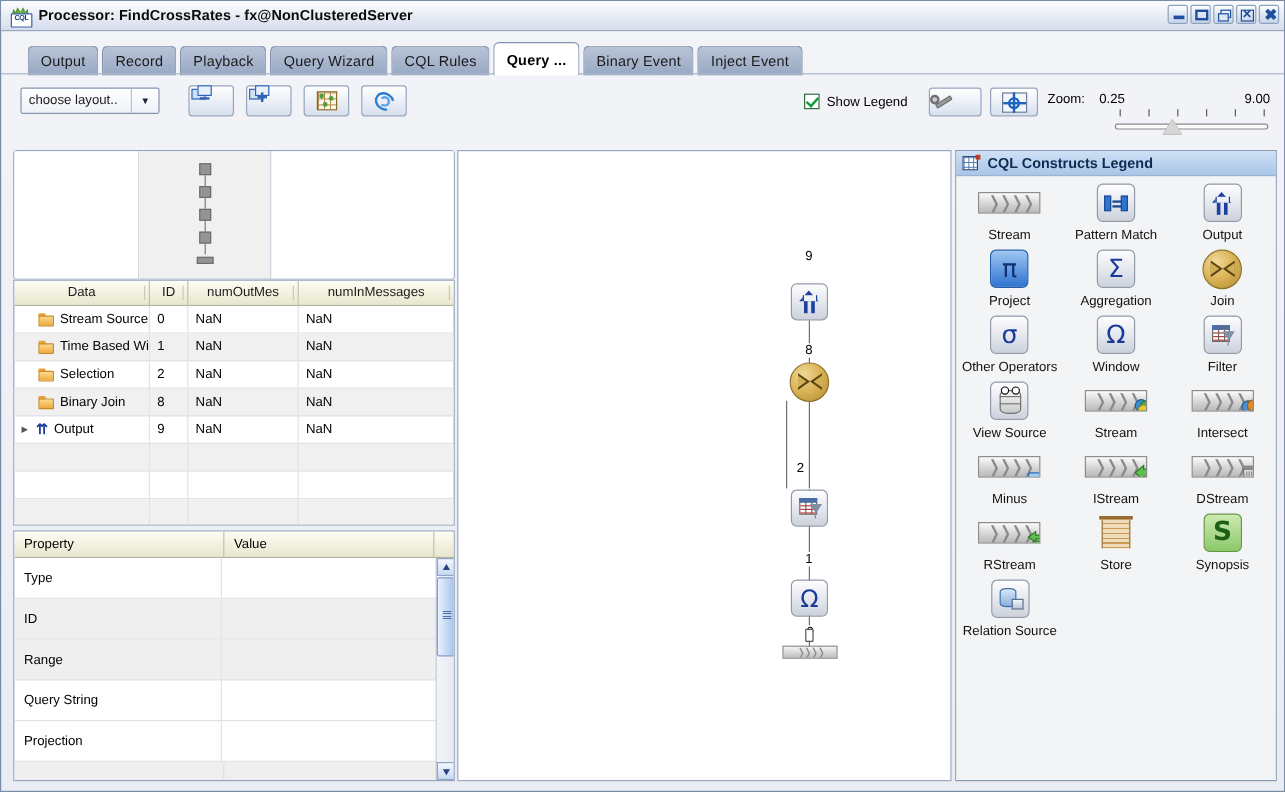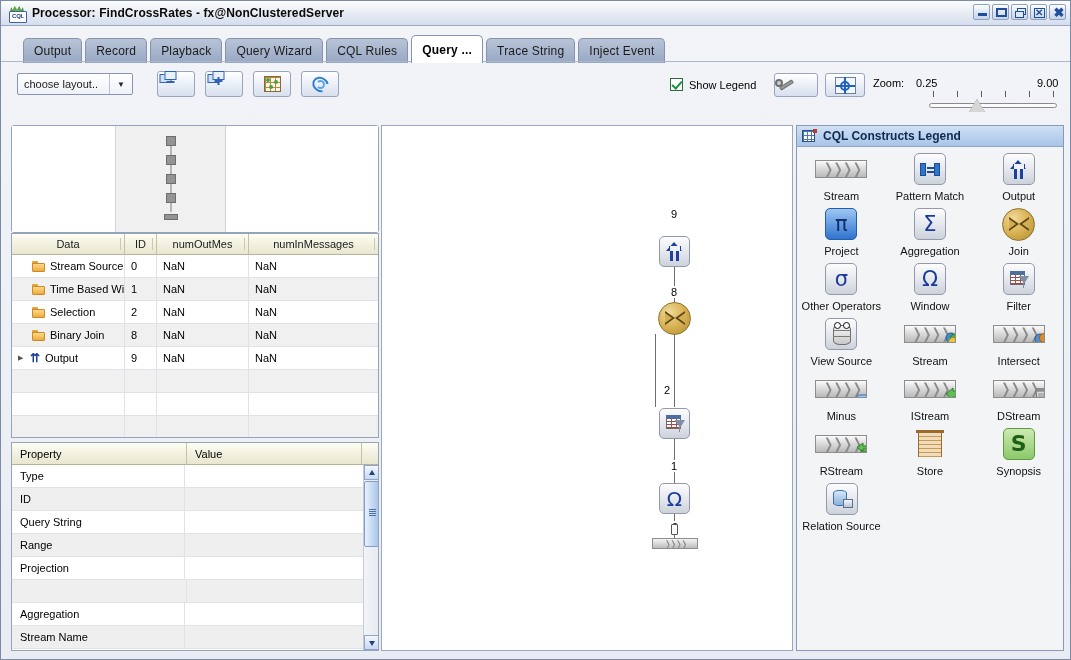--- a/index.html
+++ b/index.html
@@ -156,21 +156,21 @@
   .indent{width:14px;flex:0 0 auto;}
 
   
   .ptable{position:absolute;left:10px;top:441px;width:368px;height:209px;
     background:#fff;border:1px solid #95a3bb;box-sizing:border-box;overflow:hidden;}
   .phead{display:flex;height:22px;box-sizing:border-box;
     background:linear-gradient(#fdfdf3,#e8e6ce);border-bottom:1px solid #b4b49c;}
   .phead .hc{box-sizing:border-box;border-right:1px solid #c3c3ab;
     display:flex;align-items:center;font-size:11px;padding-left:8px;cursor:pointer;}
   .pc1{width:175px;} .pc2{width:175px;} .pcs{width:16px;border-right:none !important;}
-  .prow{display:flex;height:23px;box-sizing:border-box;border-bottom:1px solid #dfe2e8;gap:21px;}
+  .prow{display:flex;height:34px;box-sizing:border-box;border-bottom:1px solid #dfe2e8;gap:21px;}
   .prow.alt{background:#efefef;}
   .prow .pc{box-sizing:border-box;border-right:1px solid #dfe2e8;
     display:flex;align-items:center;font-size:11px;padding-left:8px;}
   .pscroll{position:absolute;right:0;top:22px;width:15px;height:185px;
     background:linear-gradient(90deg,#f2f4f8,#e7eaf1);border-left:1px solid #c4ccda;box-sizing:border-box;}
   .pscroll .btn{width:15px;height:15px;box-sizing:border-box;
     border:1px solid #8fa4c6;background:linear-gradient(#f3f7fd,#c8d9f2);
     position:relative;cursor:pointer;}
   .pscroll .btn.bot{position:absolute;bottom:0;left:0;}
   .pscroll .btn .tri{position:absolute;left:4px;width:0;height:0;
@@ -344,21 +344,21 @@
         <div class="tab">
           <span>Query Wizard</span>
         </div>
         <div class="tab">
           <span>CQL Rules</span>
         </div>
         <div class="tab active">
           <span>Query ...</span>
         </div>
         <div class="tab">
-          <span>Trace String</span>
+          <span>Binary Event</span>
         </div>
         <div class="tab">
           <span>Inject Event</span>
         </div>
       </div>
   </div>
   <div class="tabline"></div>
 
   <div class="toolbar">
     <div class="combo">
@@ -534,26 +534,26 @@
       </div>
     <div id="pt-body">
         <div class="prow">
           <div class="pc pc1">Type</div>
           <div class="pc pc2"></div>
         </div>
         <div class="prow alt">
           <div class="pc pc1">ID</div>
           <div class="pc pc2"></div>
         </div>
+        <div class="prow alt">
+          <div class="pc pc1">Range</div>
+          <div class="pc pc2"></div>
+        </div>
         <div class="prow">
           <div class="pc pc1">Query String</div>
-          <div class="pc pc2"></div>
-        </div>
-        <div class="prow alt">
-          <div class="pc pc1">Range</div>
           <div class="pc pc2"></div>
         </div>
         <div class="prow">
           <div class="pc pc1">Projection</div>
           <div class="pc pc2"></div>
         </div>
         <div class="prow alt">
           <div class="pc pc2"></div>
         </div>
         <div class="prow">

